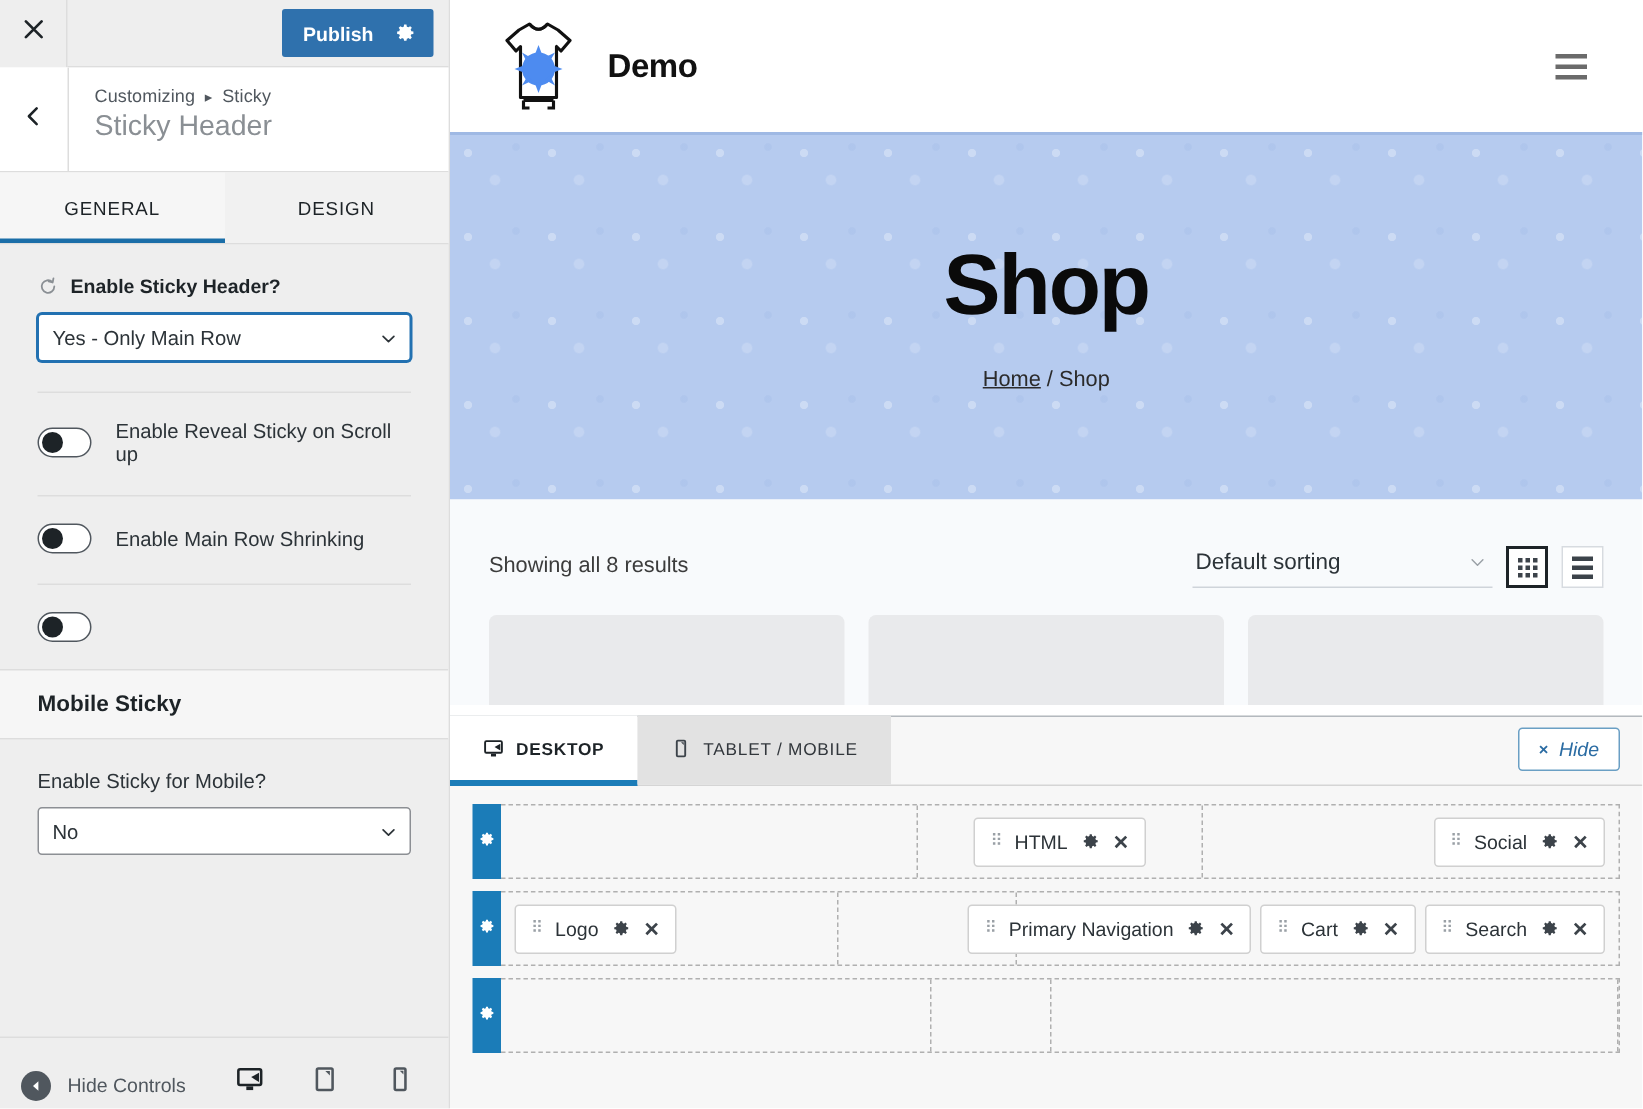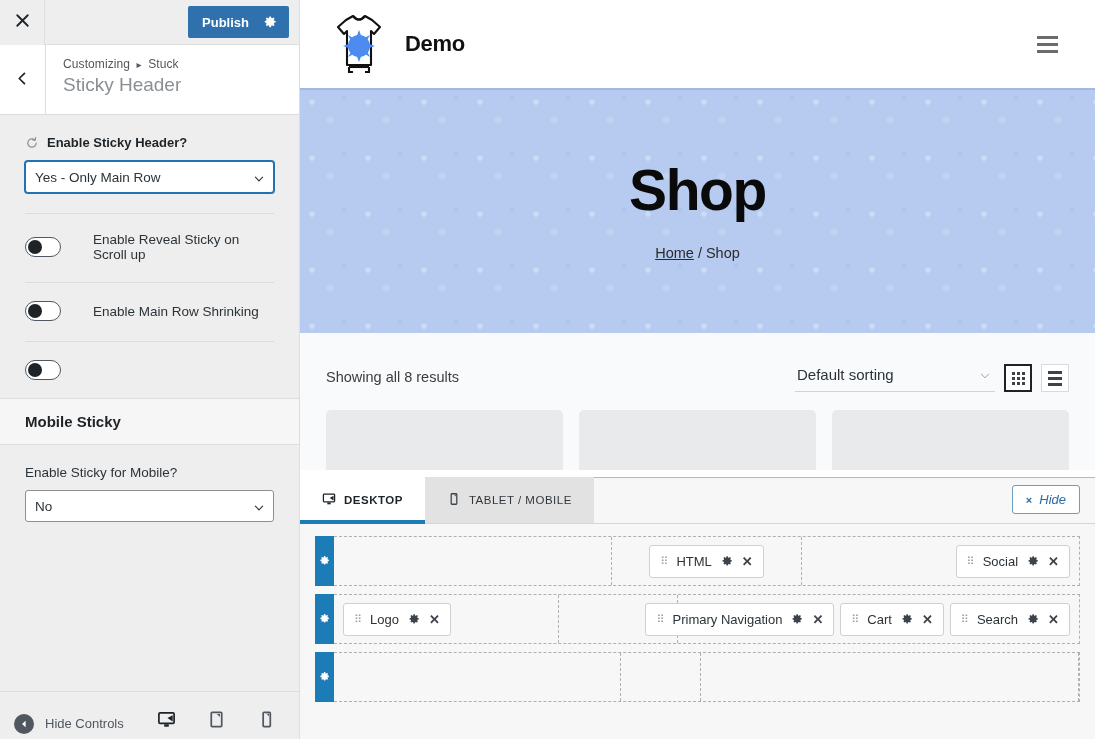--- a/index.html
+++ b/index.html
@@ -87,21 +87,21 @@
     font-family: "Liberation Sans", sans-serif; cursor: pointer;
   }
   .sel-wrap { position: relative; }
   .sel-wrap.focused select.ctrl-select { border: 1px solid #2271b1; box-shadow: 0 0 0 1px #2271b1; }
   .sel-wrap .chev {
     position: absolute; right: 9px; top: 50%; transform: translateY(-50%);
     pointer-events: none; width: 12px; height: 12px;
   }
   .divider { height: 1px; background: #ddd; margin: 20px 25px 0 25px; }
 
-  .toggle-row { display: flex; align-items: center; gap: 32px; padding: 18px 25px 0 25px; }
+  .toggle-row { display: flex; align-items: center; gap: 16px; padding: 18px 25px 0 25px; }
   .toggle {
     width: 36px; height: 20px; border-radius: 10px;
     border: 1px solid #50575e; background: #fff;
     position: relative; cursor: pointer; flex: none;
   }
   .toggle .knob {
     position: absolute; left: 2px; top: 2px;
     width: 14px; height: 14px; border-radius: 50%; background: #1d2327;
   }
   .toggle-label { font-size: 13.5px; color: #2c3338; }
@@ -287,26 +287,34 @@
         <span>
           <svg viewBox="0 0 20 20">
               <path d="M13 2 L5 10 L13 18" stroke="#1d2327" stroke-width="2.6" fill="none" stroke-linecap="round" stroke-linejoin="round"></path>
             </svg>
         </span>
       </div>
       <div class="panel-titles">
         <div class="breadcrumb">
           <span>Customizing</span>
           <span class="sep">▸</span>
-          <span>Stuck</span>
+          <span>Sticky</span>
         </div>
         <div class="panel-title">Sticky Header</div>
       </div>
     </div>
 
+    <div class="tabs-row">
+      <div class="tab active">
+        <span>GENERAL</span>
+      </div>
+      <div class="tab">
+        <span>DESIGN</span>
+      </div>
+    </div>
 
     <div class="controls">
 
       <div class="ctrl-block">
         <div class="ctrl-label">
           <span class="reset-ic">
             <svg viewBox="0 0 20 20">
                 <path d="M16 10a6 6 0 1 1-1.9-4.4" stroke="#8a8f94" stroke-width="1.7" fill="none" stroke-linecap="round"></path>
                 <path d="M15.2 2.2 L14.4 6.2 L10.6 5.2" stroke="#8a8f94" stroke-width="1.7" fill="none" stroke-linecap="round" stroke-linejoin="round"></path>
               </svg>

